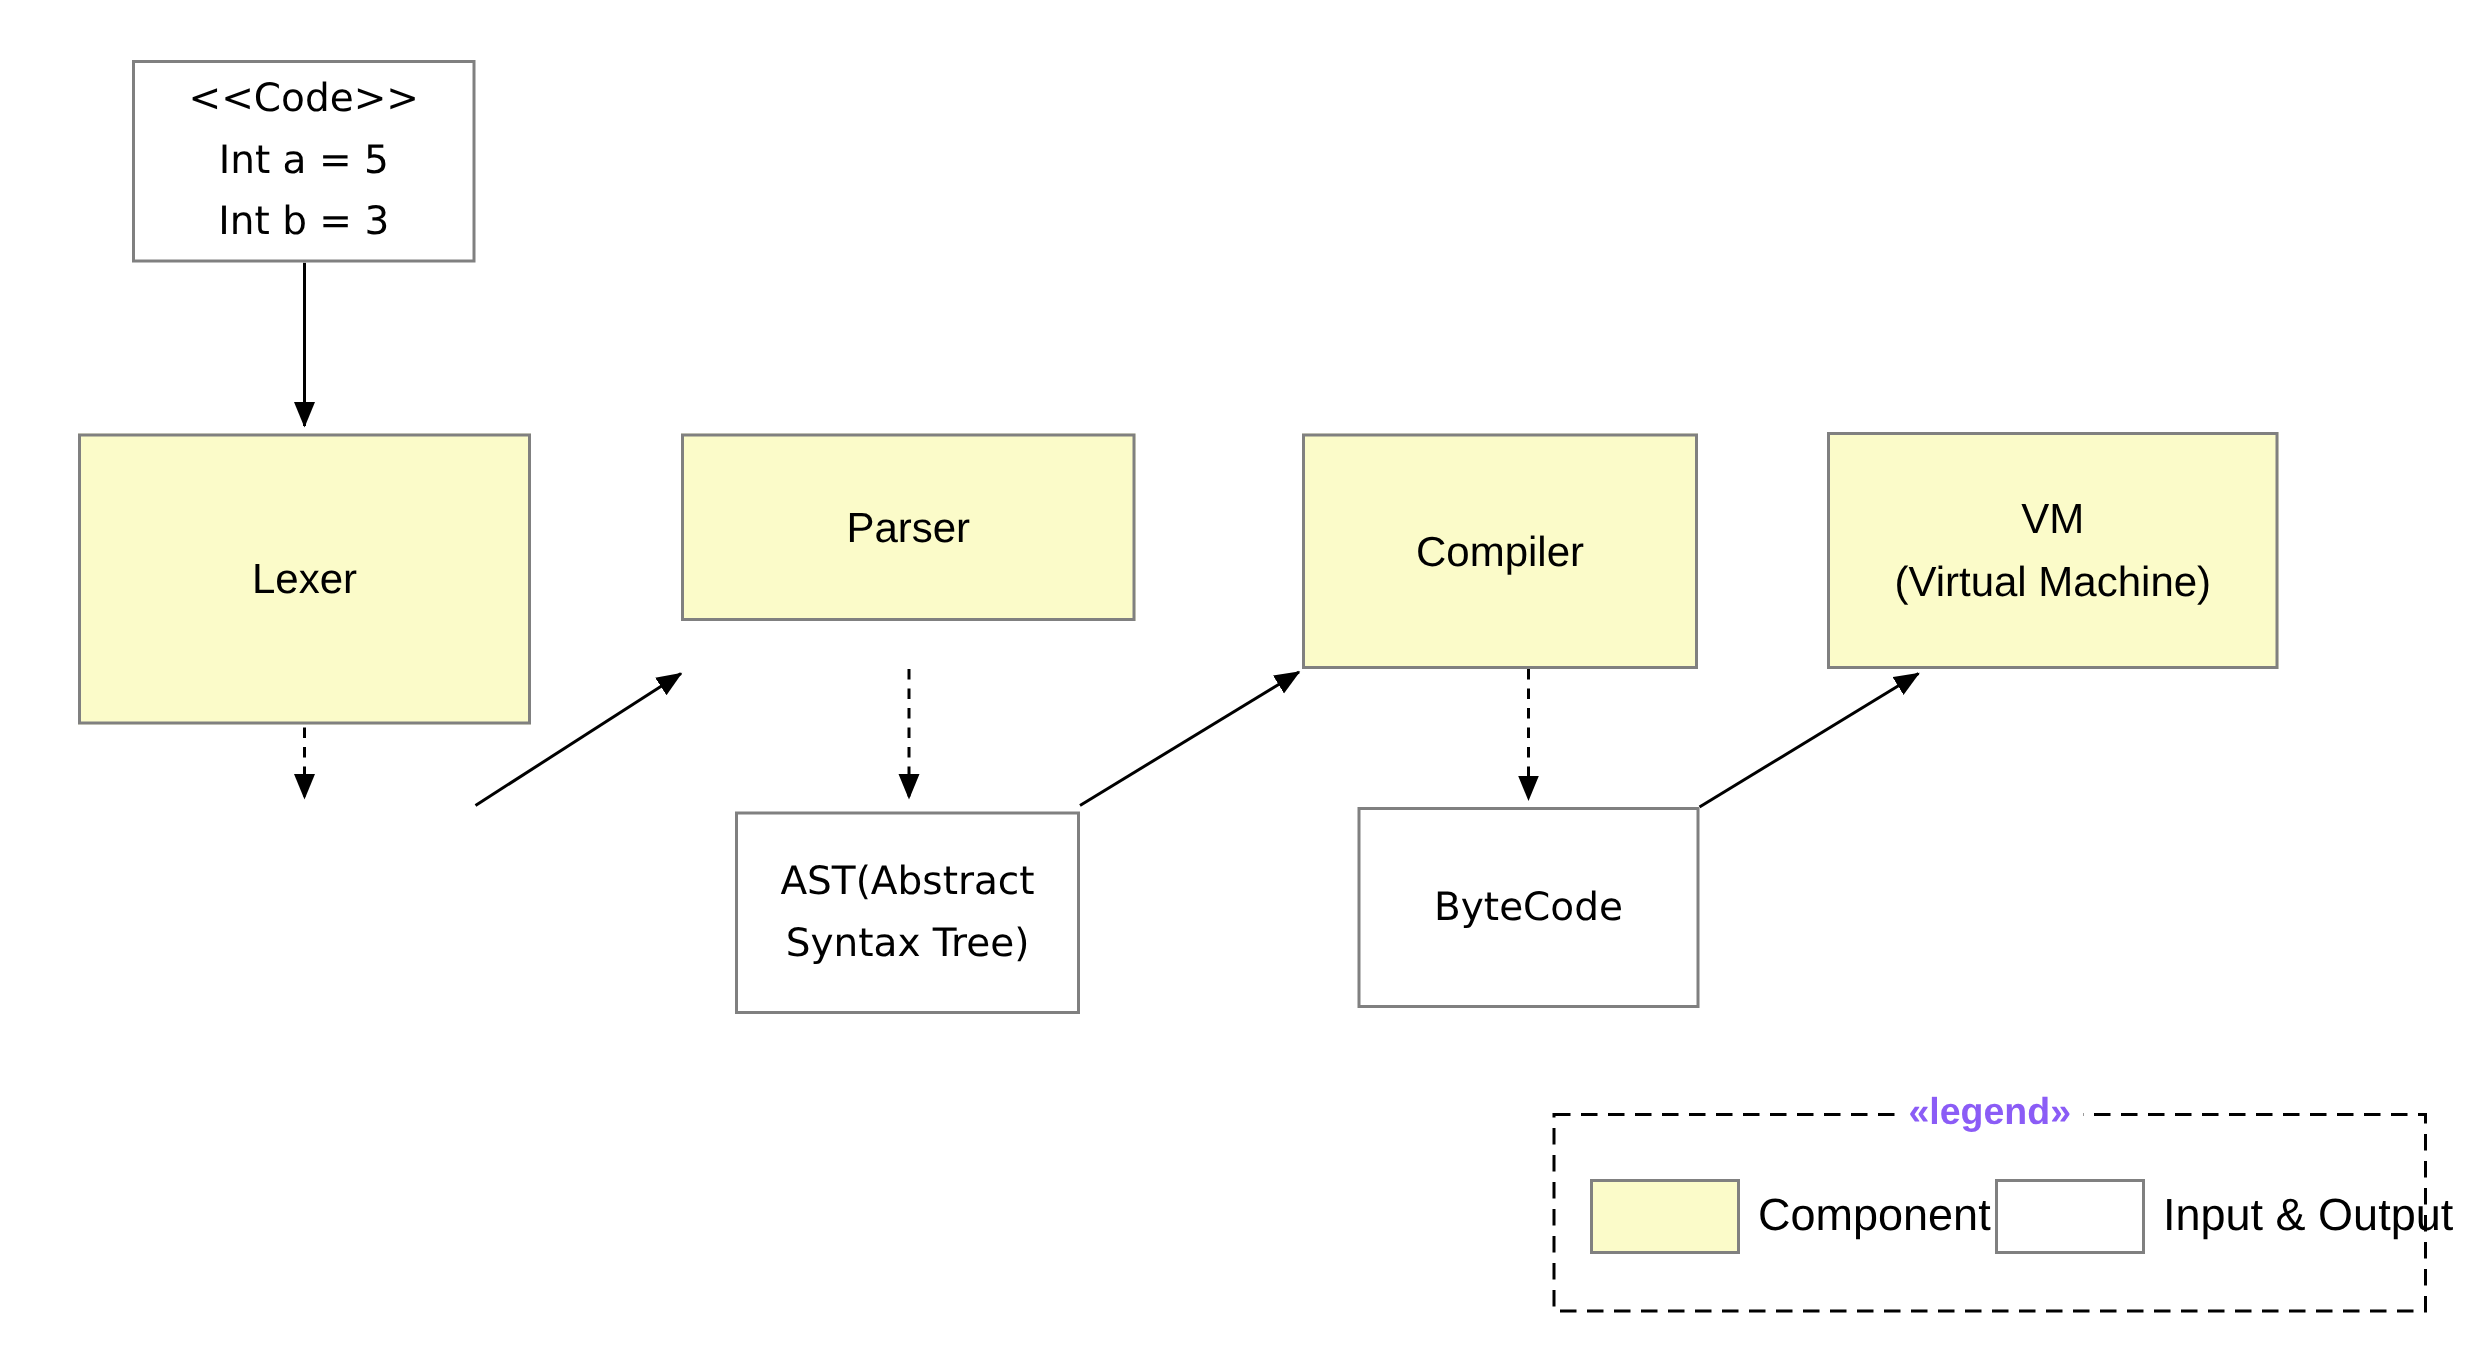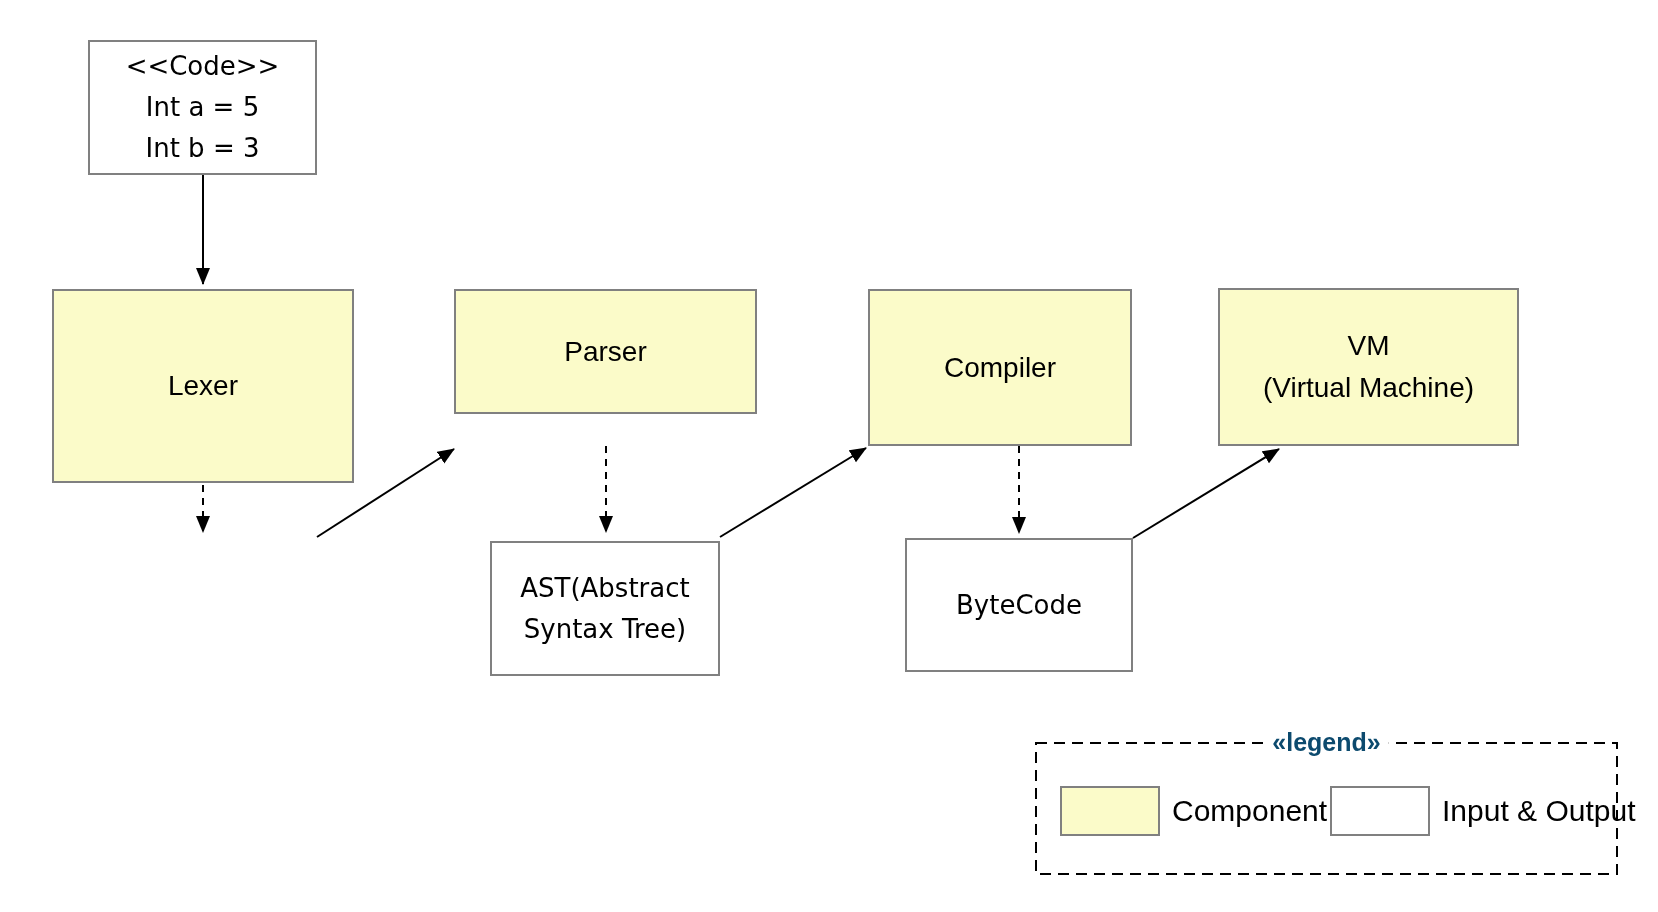--- a/index.html
+++ b/index.html
@@ -36,21 +36,21 @@
     font-size:26px;line-height:41px;
   }
   .legend{
     position:absolute;left:1035px;top:742px;width:583px;height:133px;
   }
   .legend-title{
     position:absolute;left:50%;top:0;
     transform:translate(-50%,-50%);
     background:var(--background);
     padding:0 8px;
-    font-weight:bold;font-size:25px;color:#0c4a6e;
+    font-weight:bold;font-size:25px;color:#8b5cf6;
     white-space:nowrap;
   }
   .legend-swatch{
     position:absolute;box-sizing:border-box;
     border:2px solid var(--node-border);
     width:100px;height:50px;top:44px;
   }
   .legend-swatch.component-swatch{left:25px;background:var(--component-fill);}
   .legend-swatch.io-swatch{left:295px;background:var(--input-output-fill);}
   .legend-label{

